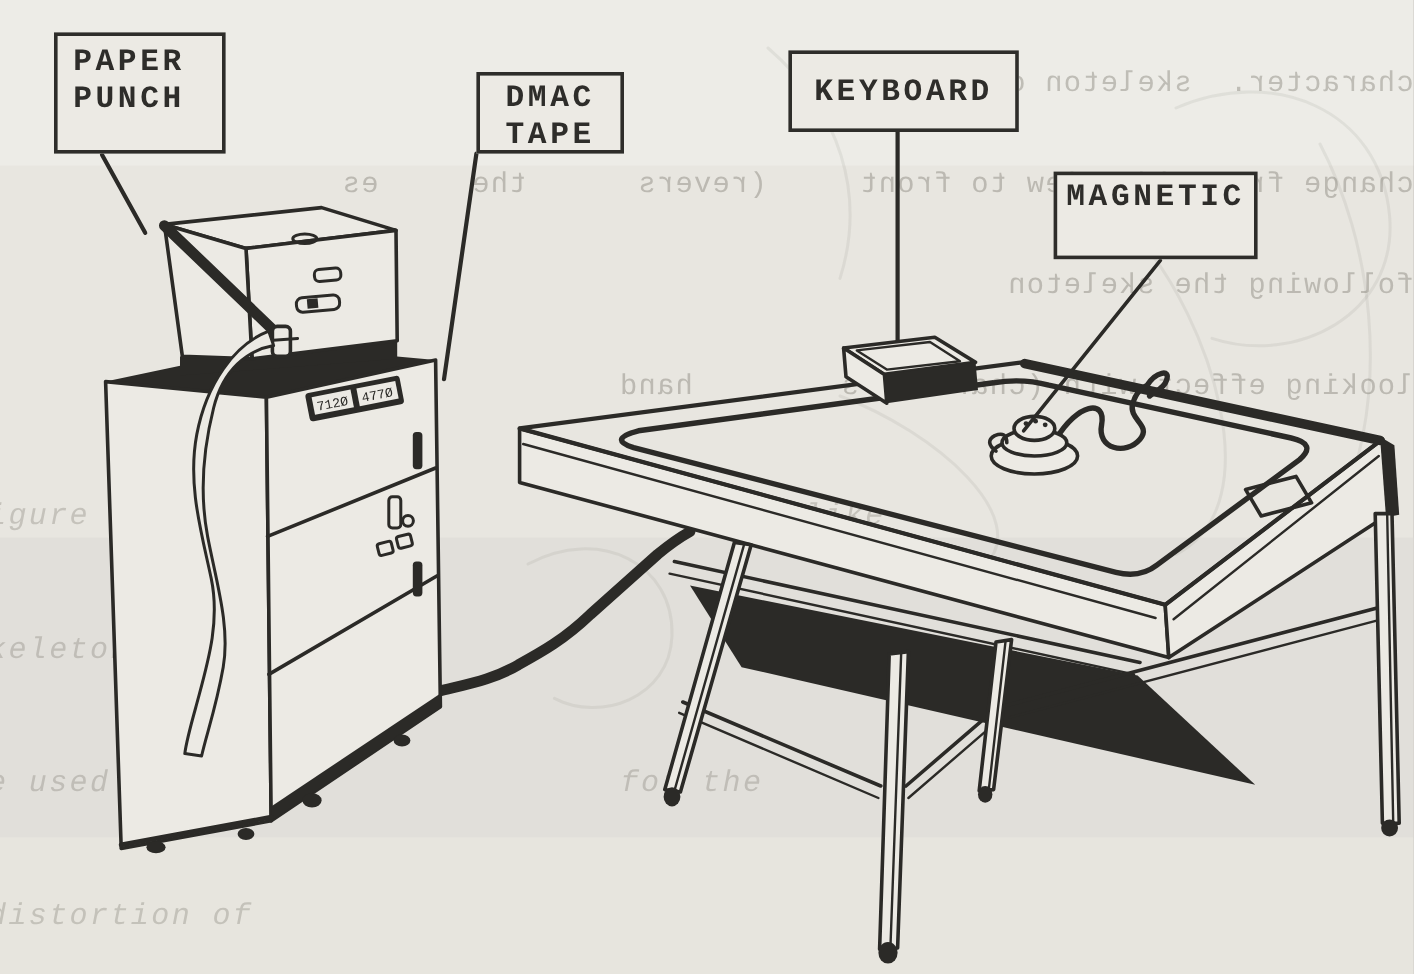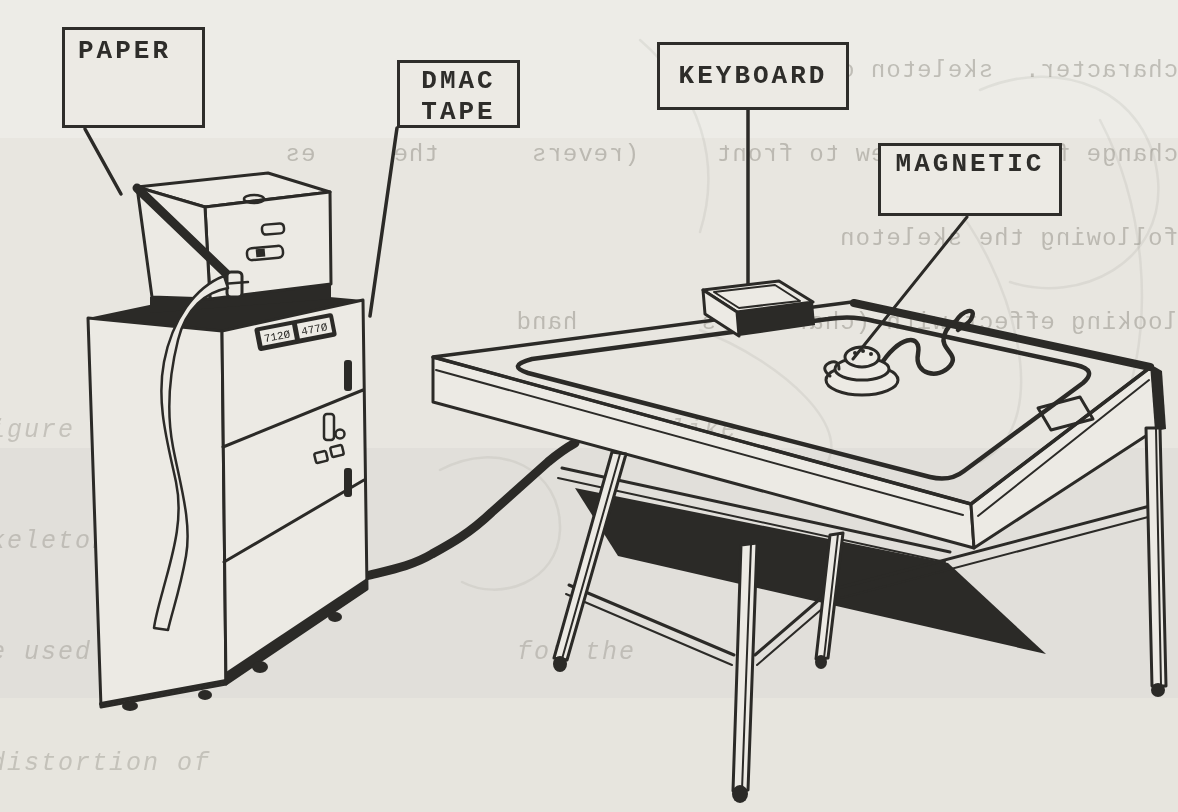--- a/index.html
+++ b/index.html
@@ -32,24 +32,24 @@
   
   .callout{
     position:absolute;
     background:#eceae4;
     border:3px solid #2e2d2a;
     color:#2e2d2a;
     font-size:26px;font-weight:600;letter-spacing:3px;line-height:31px;
     box-sizing:border-box;
   }
   .callout div{white-space:pre;}
-  #label-ptp{left:62px;top:27px;width:143px;height:101px;padding:6px 0 0 13px;}
+  #label-ptp{left:45px;top:27px;width:143px;height:101px;padding:6px 0 0 13px;}
   #label-dmac{left:365px;top:60px;width:123px;height:68px;padding-top:3px;text-align:center;margin-left:32px;}
   #label-kb{left:657px;top:42px;width:192px;height:68px;padding-top:16px;text-align:center;}
-  #label-mp{left:878px;top:143px;width:184px;height:73px;padding-top:3px;text-align:center;}
+  #label-mp{left:878px;top:143px;width:170px;height:73px;padding-top:3px;text-align:center;}
 </style>
 </head>
 <body>
 
 <div id="page">
 
   <div class="band" id="band-top"></div>
   <div class="band" id="band-mid"></div>
   <div class="band" id="band-bottom"></div>
 
@@ -202,20 +202,21 @@
     <g>
       <path class="ln" stroke-width="3.5" d="M 85,129 L 121,194"></path>
       <path class="ln" stroke-width="3.5" d="M 397,128 L 370,316"></path>
       <path class="ln" stroke-width="3.5" d="M 748,110 L 748,284"></path>
       <path class="ln" stroke-width="3" d="M 967,217 L 853,359"></path>
     </g>
   </svg>
 
   <div class="callout" id="label-ptp">
     <div>PAPER</div>
+    <div>PUNCH</div>
   </div>
 
   <div class="callout" id="label-dmac">
     <div>DMAC</div>
     <div>TAPE</div>
   </div>
 
   <div class="callout" id="label-kb">
     <div>KEYBOARD</div>
   </div>

